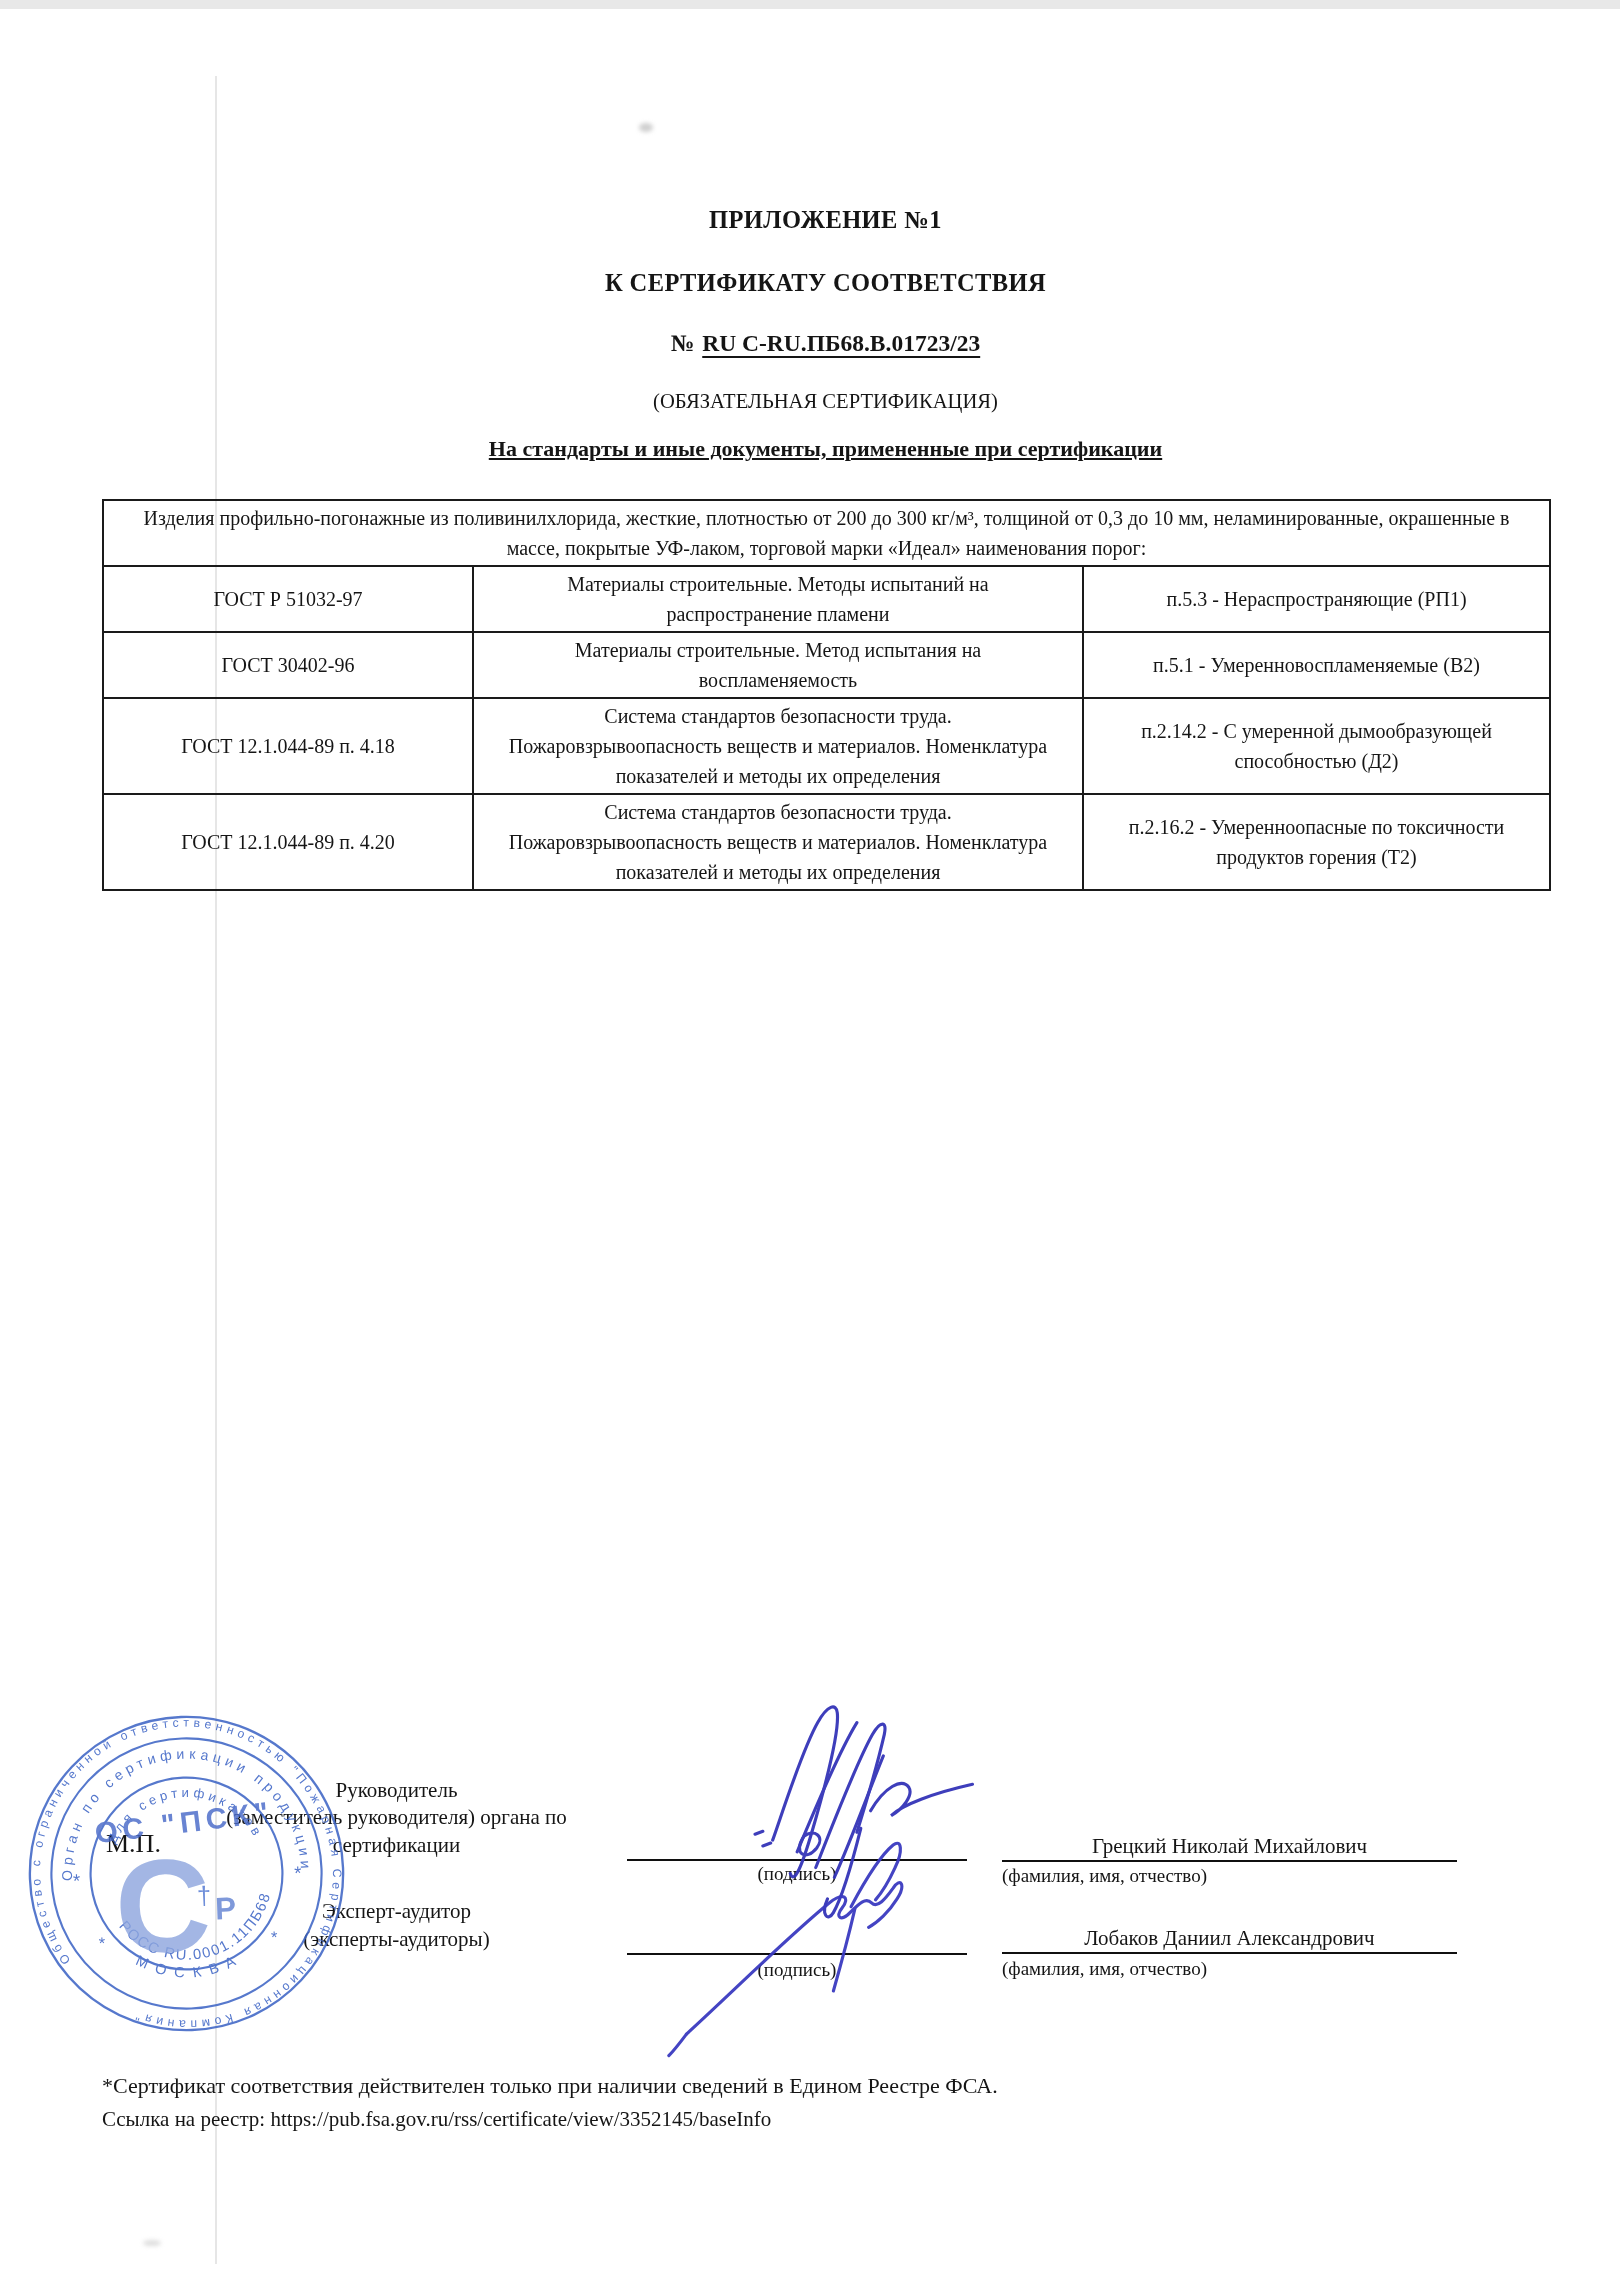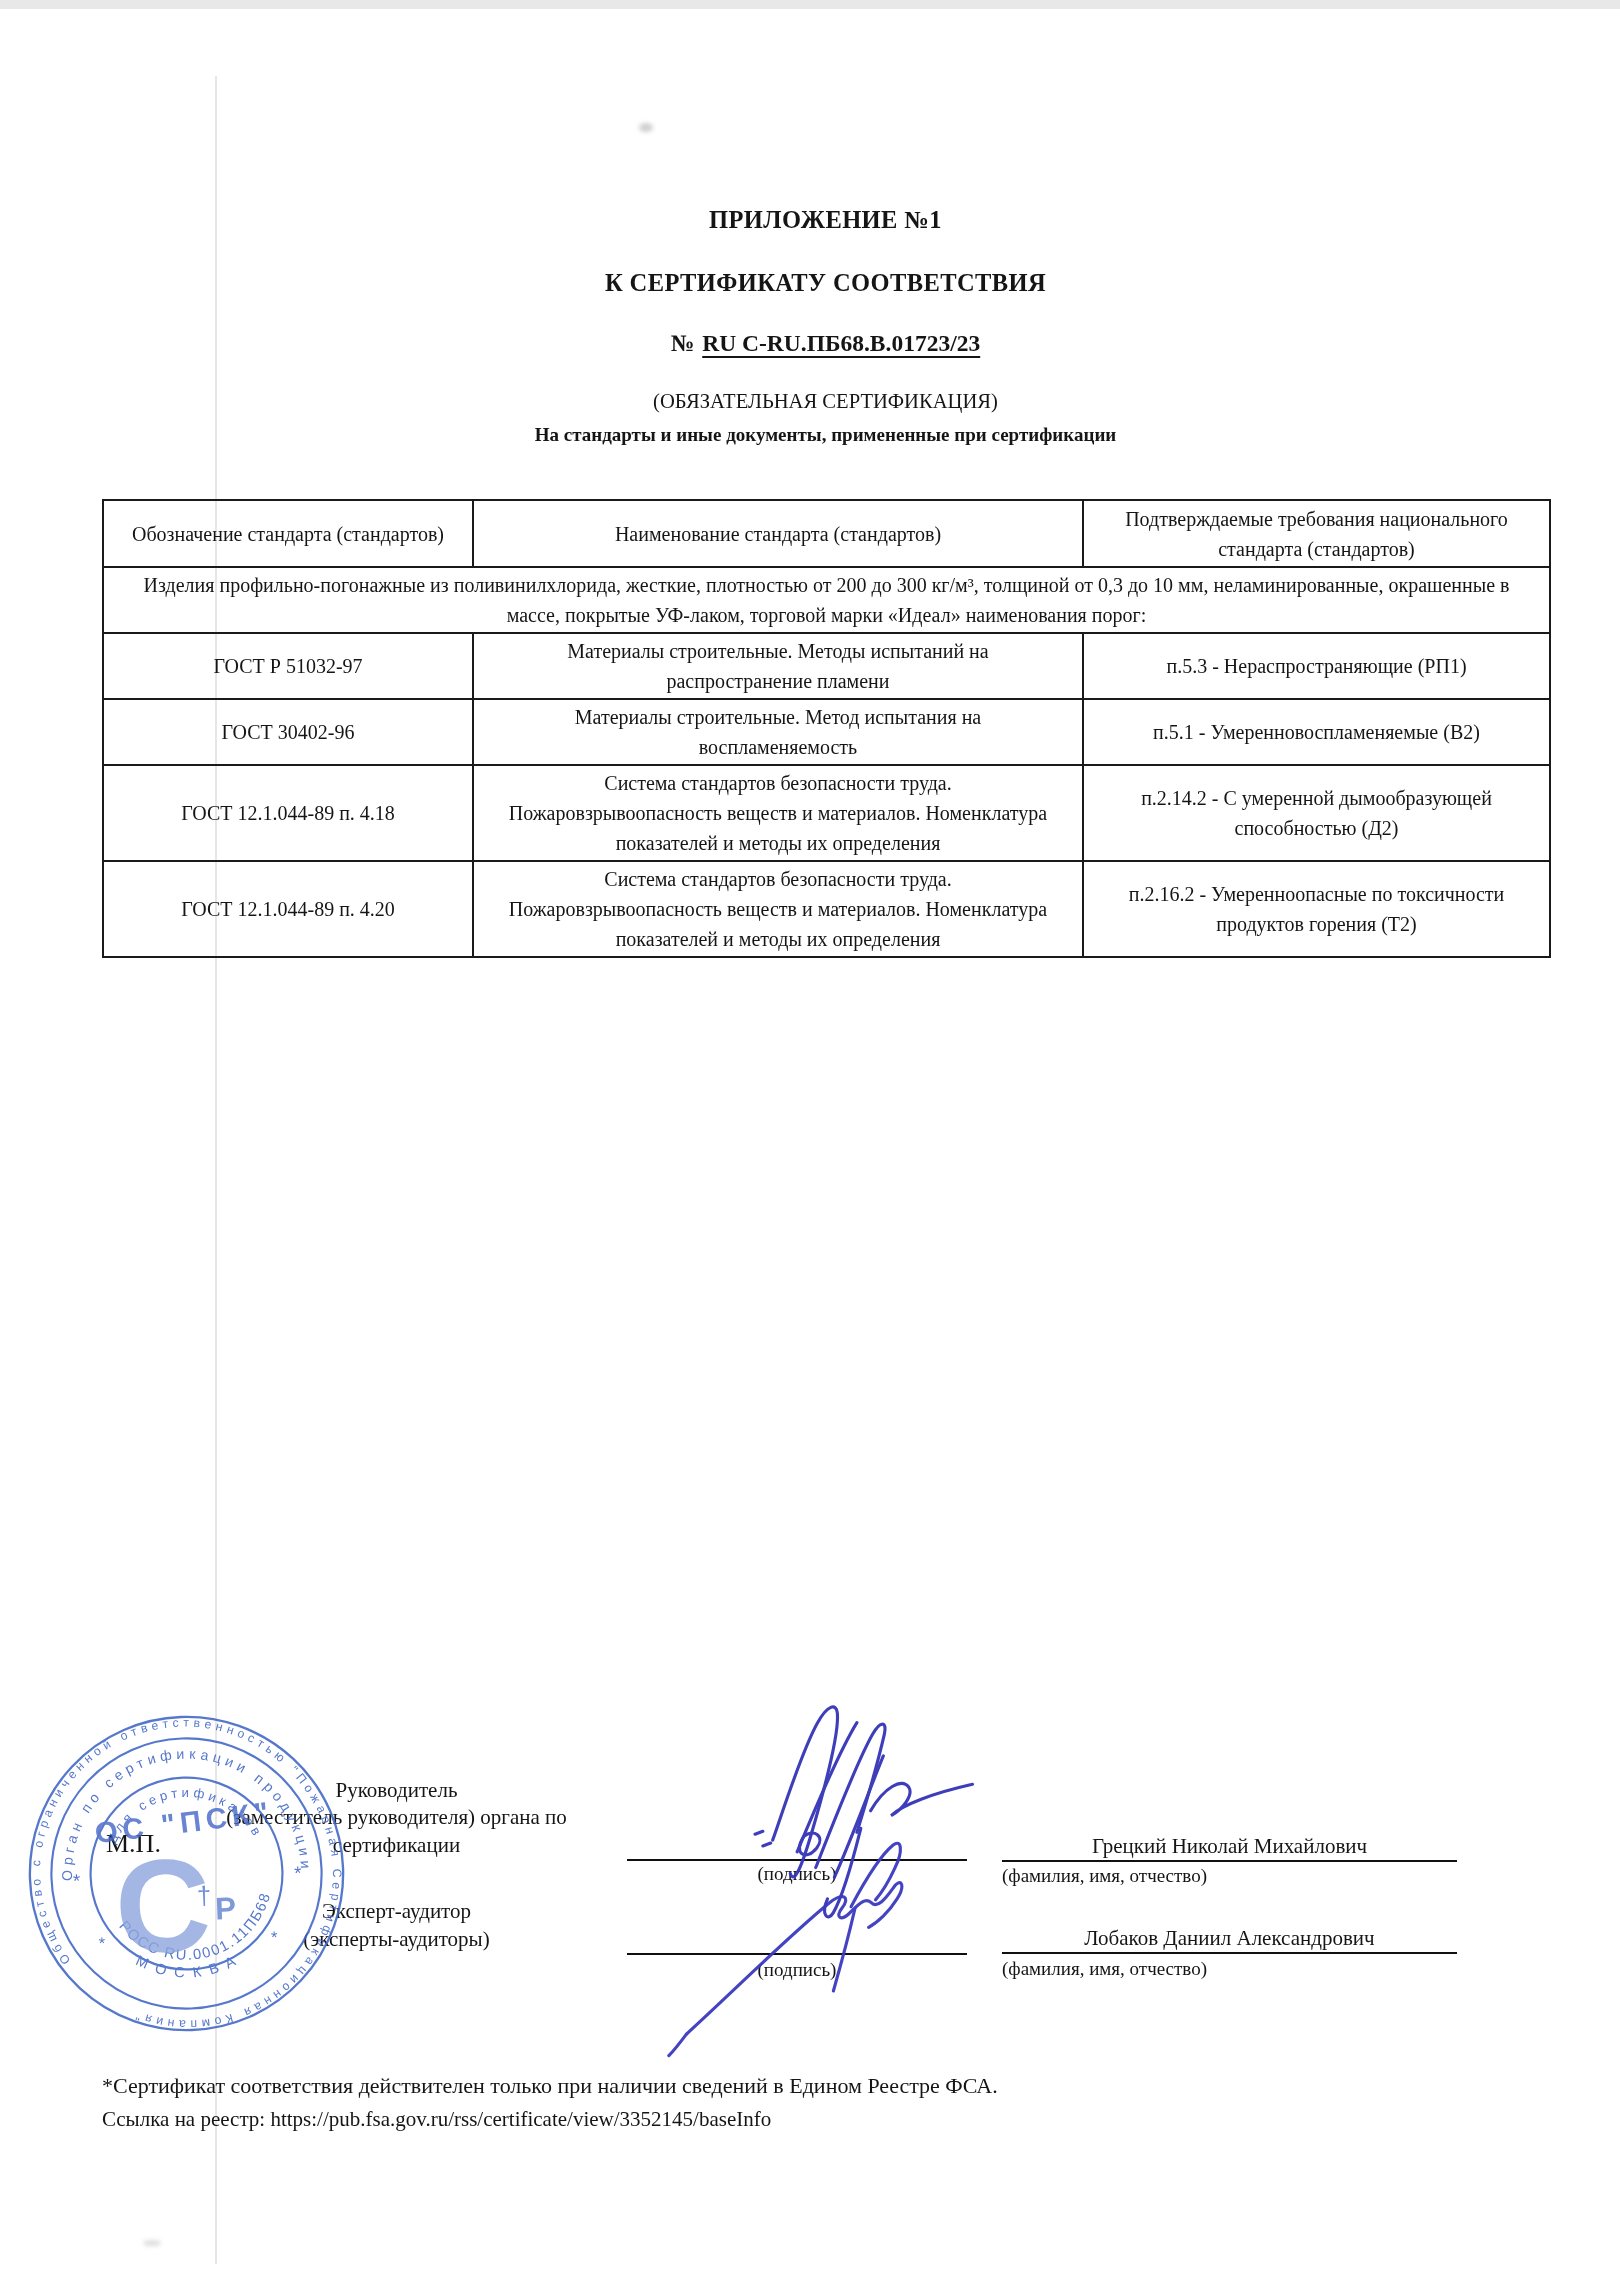--- a/index.html
+++ b/index.html
@@ -9,21 +9,21 @@
     overflow:hidden;margin:9px auto;padding-left:45px;
   }
   .abs{position:absolute;}
   .center-col{left:102px;width:1447px;text-align:center;}
   .t-bold{font-weight:bold;}
   .title1{top:197px;font-size:24.5px;letter-spacing:0.4px;}
   .title2{top:260px;font-size:24.5px;letter-spacing:0.4px;}
   .certnum{top:321px;font-size:23.5px;}
   .certnum .num{text-decoration:underline;text-decoration-thickness:2px;text-underline-offset:4.9px;margin-left:7.8px;}
   .certtype{top:381px;font-size:20.6px;}
-  .subtitle{top:415px;font-size:19px;}
+  .subtitle{top:427px;font-size:22px;text-decoration:underline;}
 
   
   .std-table-wrap{top:490px;left:102px;}
   table.std{border-collapse:collapse;table-layout:fixed;width:1447px;}
   table.std td{border:2.3px solid #1a1a1a;text-align:center;vertical-align:middle;
     font-size:20px;line-height:1.5;padding:2px 25.5px;}
   table.std{border:2.9px solid #141414;}
   td.c1h{padding:2px 59px;}
   td.c3h{padding:2px 57px;}
   td.c2{padding:2px 25.5px;}
@@ -86,25 +86,20 @@
   <div class="abs center-col t-bold subtitle">На стандарты и иные документы, примененные при сертификации</div>
 
   <div class="abs std-table-wrap">
     <table class="std">
       <colgroup>
           <col style="width:370px">
           <col style="width:610px">
           <col style="width:467px">
         </colgroup>
       <tbody>
-          <tr class="h-head">
-        <td class="c1h">Обозначение стандарта (стандартов)</td>
-        <td class="c2">Наименование стандарта (стандартов)</td>
-        <td class="c3h">Подтверждаемые требования национального стандарта (стандартов)</td>
-      </tr>
       <tr class="h-span">
         <td colspan="3" class="span-cell">Изделия профильно-погонажные из поливинилхлорида, жесткие, плотностью от 200 до 300 кг/м³, толщиной от 0,3 до 10 мм, неламинированные, окрашенные в массе, покрытые УФ-лаком, торговой марки «Идеал» наименования порог:</td>
       </tr>
       <tr class="h-r1">
         <td>ГОСТ Р 51032-97</td>
         <td class="c2">Материалы строительные. Методы испытаний на распространение пламени</td>
         <td class="c3">п.5.3 - Нераспространяющие (РП1)</td>
       </tr>
       <tr class="h-r2">
         <td>ГОСТ 30402-96</td>

